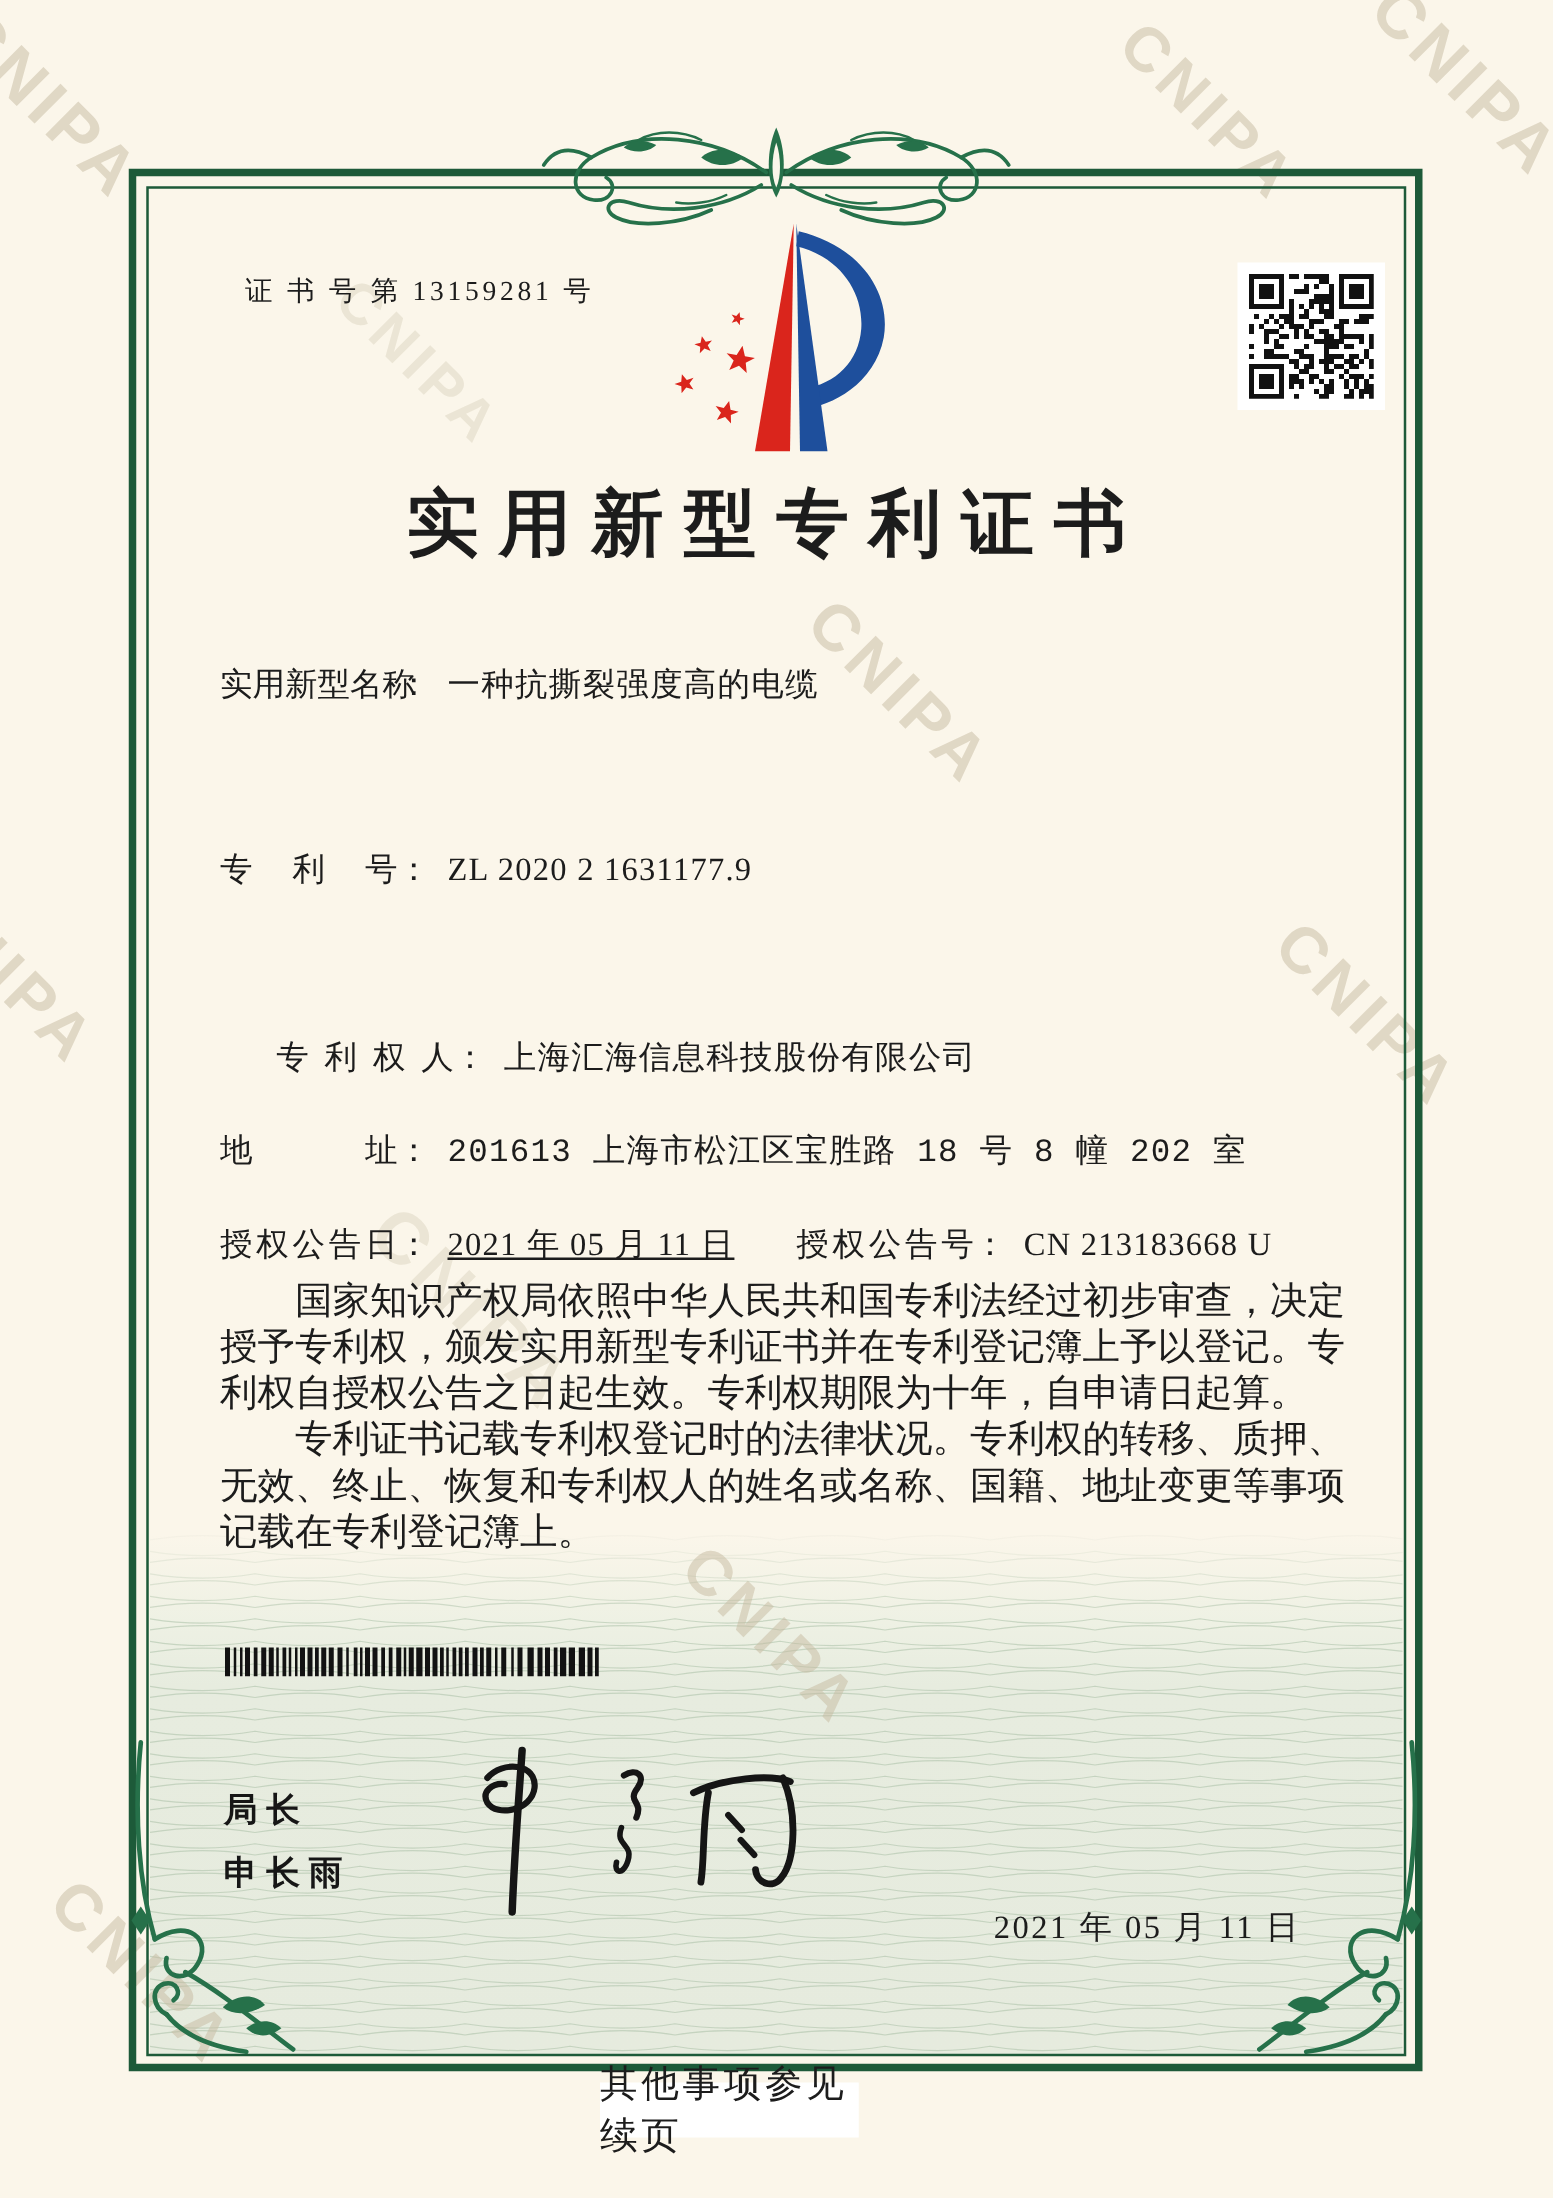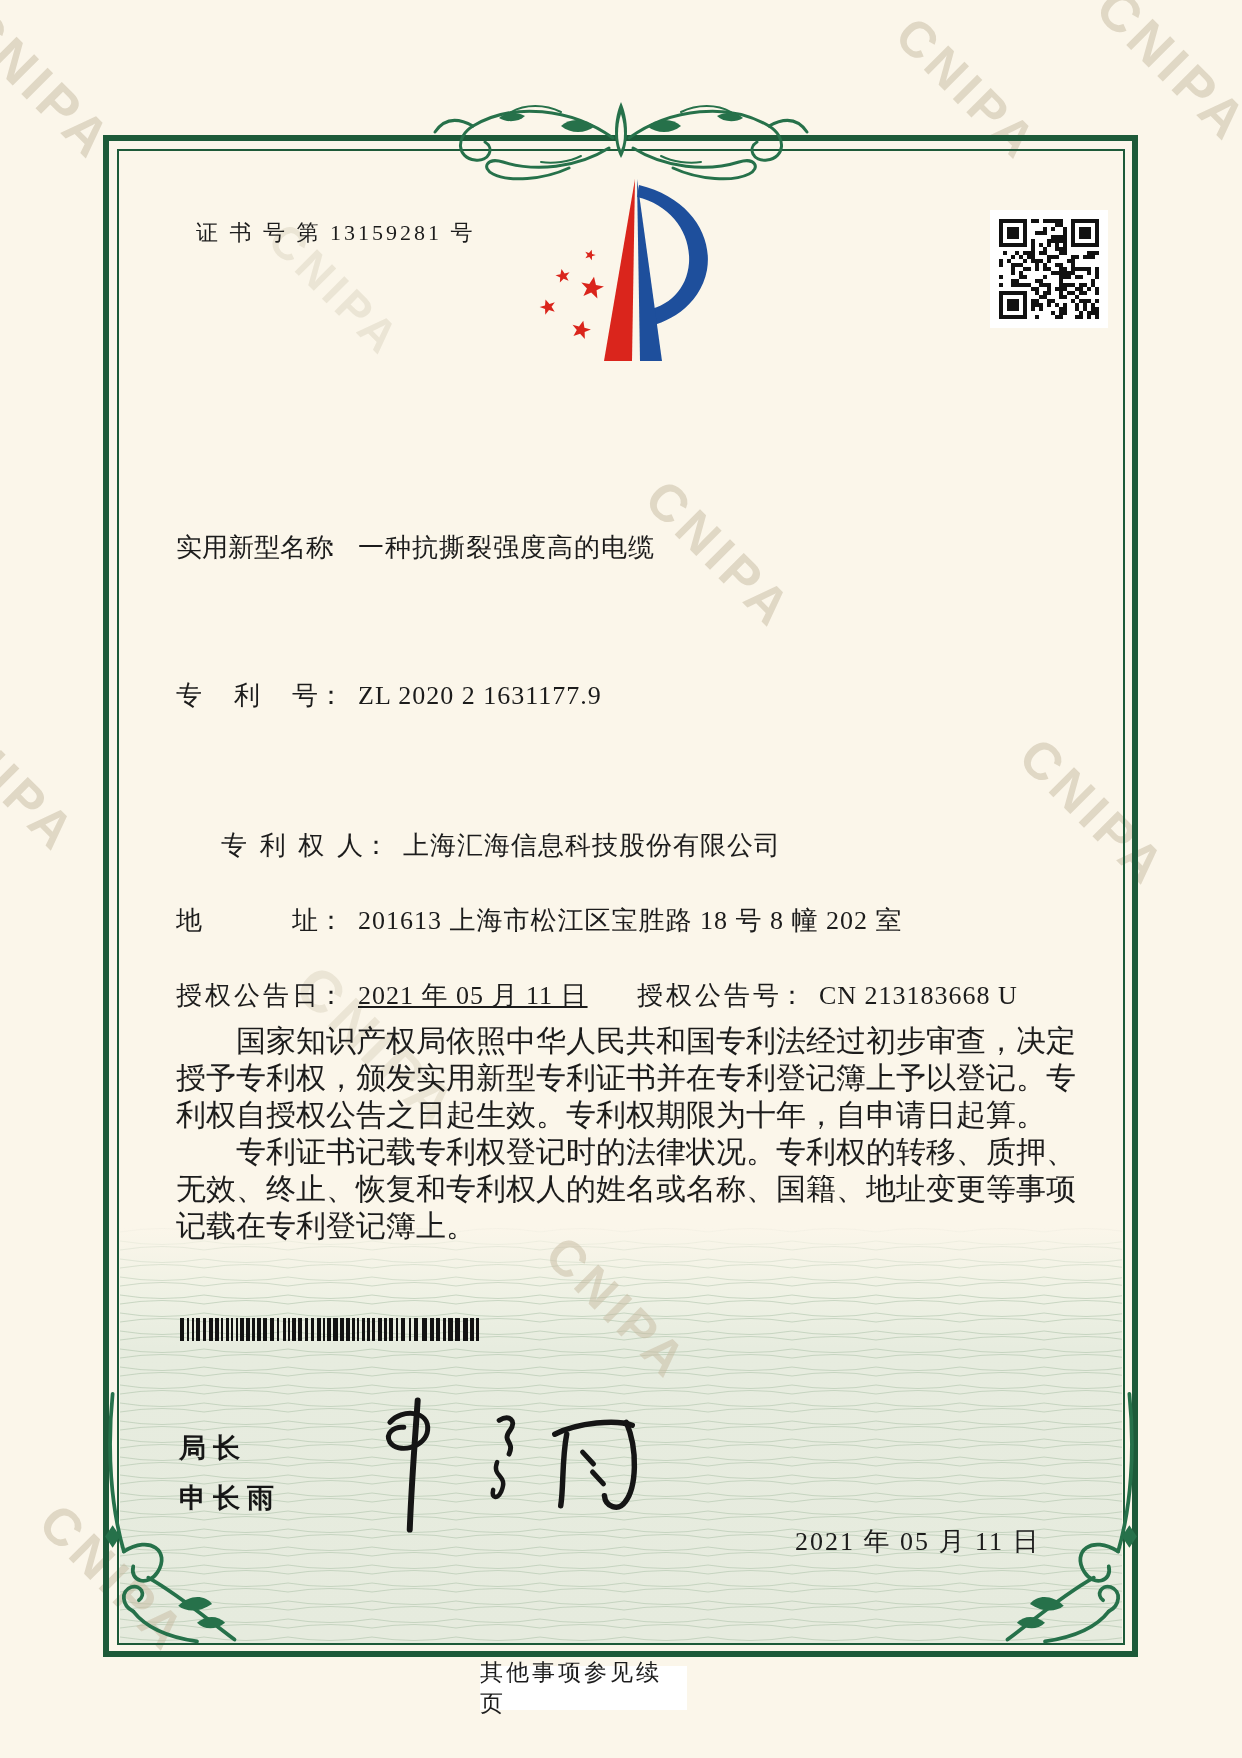--- a/index.html
+++ b/index.html
@@ -42,21 +42,21 @@
   .paras p{margin:0;text-indent:2em;}
   
   .barcode{position:absolute;left:180px;top:1318px;height:23px;display:flex;align-items:stretch;}
   .barcode span{display:block;background:#121212;height:100%;}
   .signer{position:absolute;left:179px;font-family:"Liberation Sans","DejaVu Sans",sans-serif;
           font-weight:600;font-size:27px;letter-spacing:7px;color:#161616;}
   .sig-script{position:absolute;left:372px;top:1396px;width:298px;height:140px;}
   .issue-date{position:absolute;left:795px;top:1524px;font-size:26px;letter-spacing:2px;}
   .page-info{position:absolute;left:0;right:70px;top:1663px;text-align:center;font-size:21px;letter-spacing:2px;}
   .cont-note{position:absolute;left:480px;top:1666px;width:207px;height:44px;background:#ffffff;
-             display:flex;align-items:center;justify-content:center;font-size:23px;letter-spacing:3px;}
+             display:flex;align-items:center;justify-content:center;font-size:30px;letter-spacing:3px;}
   
   .orn-top{position:absolute;left:431px;top:90px;width:380px;height:100px;}
   .corner{position:absolute;width:150px;height:265px;}
   .corner.bl{left:92px;top:1388px;}
   .corner.br{left:1000px;top:1388px;transform:scaleX(-1);}
 </style>
 </head>
 <body>
 
 <div class="page">
@@ -398,31 +398,32 @@
         <rect x="9" y="24" width="1" height="1" fill="#111"></rect>
         <rect x="14" y="24" width="1" height="1" fill="#111"></rect>
         <rect x="15" y="24" width="1" height="1" fill="#111"></rect>
         <rect x="19" y="24" width="1" height="1" fill="#111"></rect>
         <rect x="20" y="24" width="1" height="1" fill="#111"></rect>
         <rect x="22" y="24" width="1" height="1" fill="#111"></rect>
         <rect x="24" y="24" width="1" height="1" fill="#111"></rect>
       </svg>
   </div>
 
+  <div class="title">实用新型专利证书</div>
 
   <div class="frow" style="top:530px;">
     <span class="f-label">实用新型名称</span><span class="f-colon">：</span><span class="f-value">一种抗撕裂强度高的电缆</span>
   </div>
   <div class="frow" style="top:678px;">
     <span class="f-label">专利号</span><span class="f-colon">：</span><span class="f-value">ZL 2020 2 1631177.9</span>
   </div>
   <div class="frow" style="top:828px;margin-left:45px;">
     <span class="f-label">专利权人</span><span class="f-colon">：</span><span class="f-value">上海汇海信息科技股份有限公司</span>
   </div>
-  <div class="frow" style="top:903px;">
+  <div class="frow" style="top:903px;font-family:Liberation Mono, monospace;">
     <span class="f-label">地址</span><span class="f-colon">：</span><span class="f-value">201613 上海市松江区宝胜路 18 号 8 幢 202 室</span>
   </div>
   <div class="frow" style="top:978px;text-decoration:underline;">
     <span class="f-label">授权公告日</span><span class="f-colon">：</span><span class="f-value">2021 年 05 月 11 日</span>
     <span class="grant2">
       <span class="f-label">授权公告号</span><span class="f-colon">：</span><span class="f-value">CN 213183668 U</span>
     </span>
   </div>
 
   <div class="paras">

